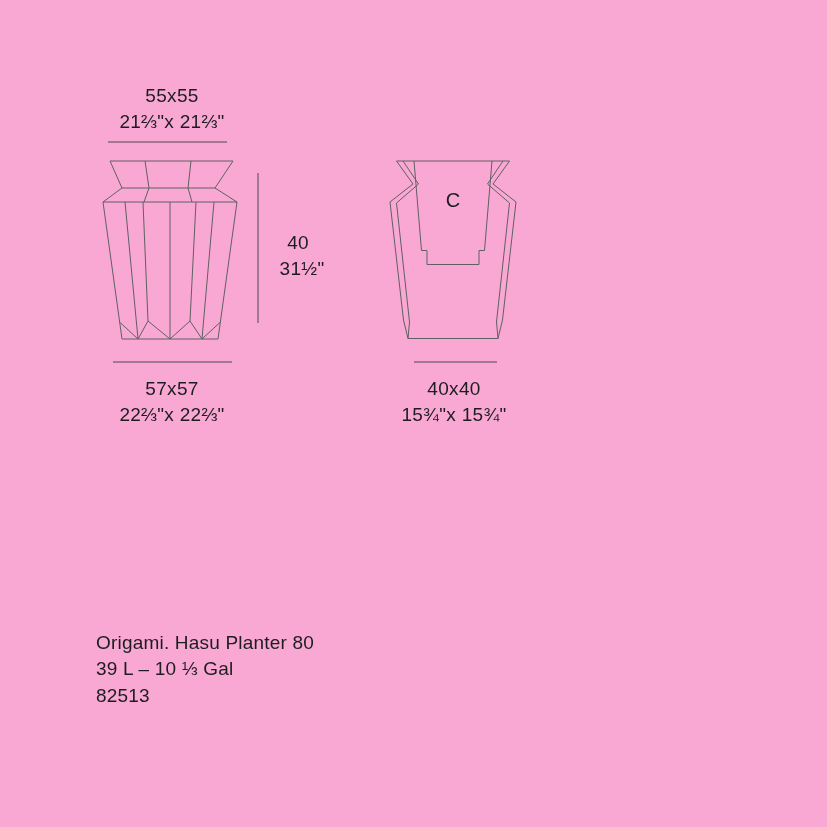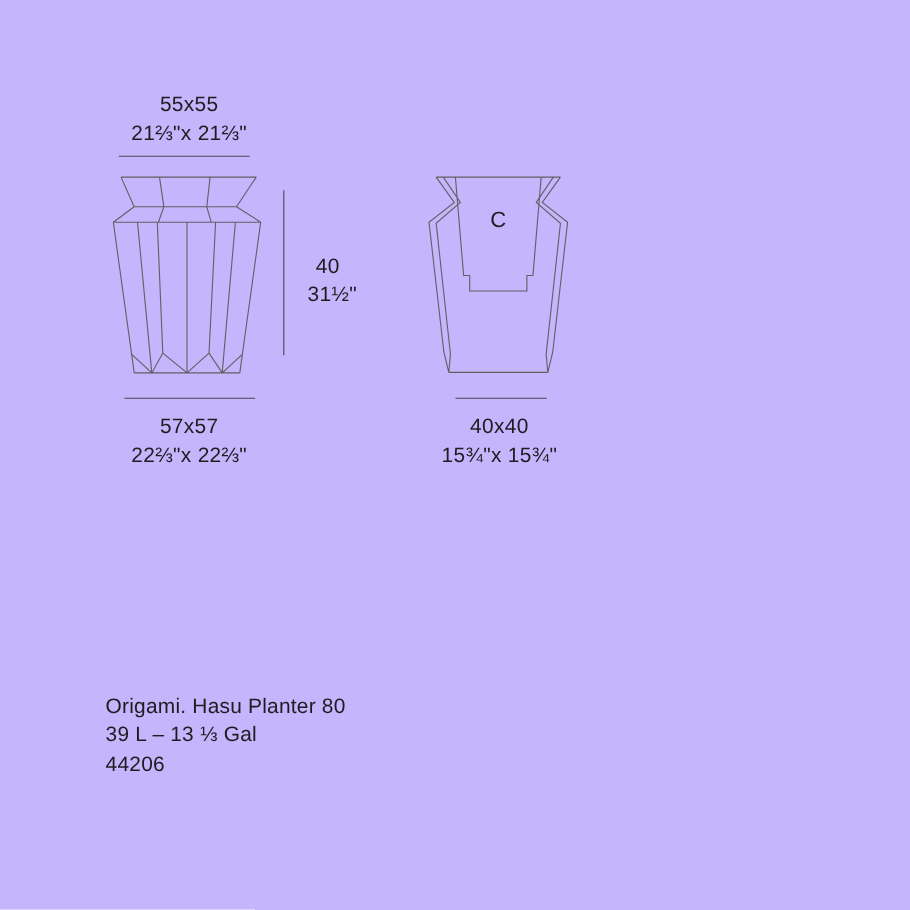--- a/index.html
+++ b/index.html
@@ -1,19 +1,19 @@
 <!DOCTYPE html>
 <html><head>
 <meta charset="utf-8">
 <style>
   html,body{margin:0;padding:0;background:#ffffff;}
   .canvas{
     position:relative;
     width:827px;height:827px;
-    background:#c4b5fd;
+    background:#f9a8d4;
     font-family:"Liberation Sans","DejaVu Sans",sans-serif;
     color:#1d1d1f;
     overflow:hidden;
   }
   svg.linework{position:absolute;left:0;top:0;}
   svg.linework path{fill:none;stroke-width:1;}
   .drawlines{stroke:#5f6062;}
   .dimlines{stroke:#4a4a4c;}
   .dim-label{
     position:absolute;
@@ -99,17 +99,17 @@
   <div class="dim-label" style="left:172px;top:404px;">22⅔"x 22⅔"</div>
   <div class="dim-label" style="left:298px;top:232px;">40</div>
   <div class="dim-label" style="left:302px;top:258px;">31½"</div>
 
   <div class="cavity-label" style="left:453px;top:189px;">C</div>
   <div class="dim-label" style="left:454px;top:378px;">40x40</div>
   <div class="dim-label" style="left:454px;top:404px;">15¾"x 15¾"</div>
 
   <div class="info-block">
     <div>Origami. Hasu Planter 80</div>
-    <div>39 L – 13 ⅓ Gal</div>
-    <div>44206</div>
+    <div>39 L – 10 ⅓ Gal</div>
+    <div>82513</div>
   </div>
 
 </div>
 
 </body></html>

